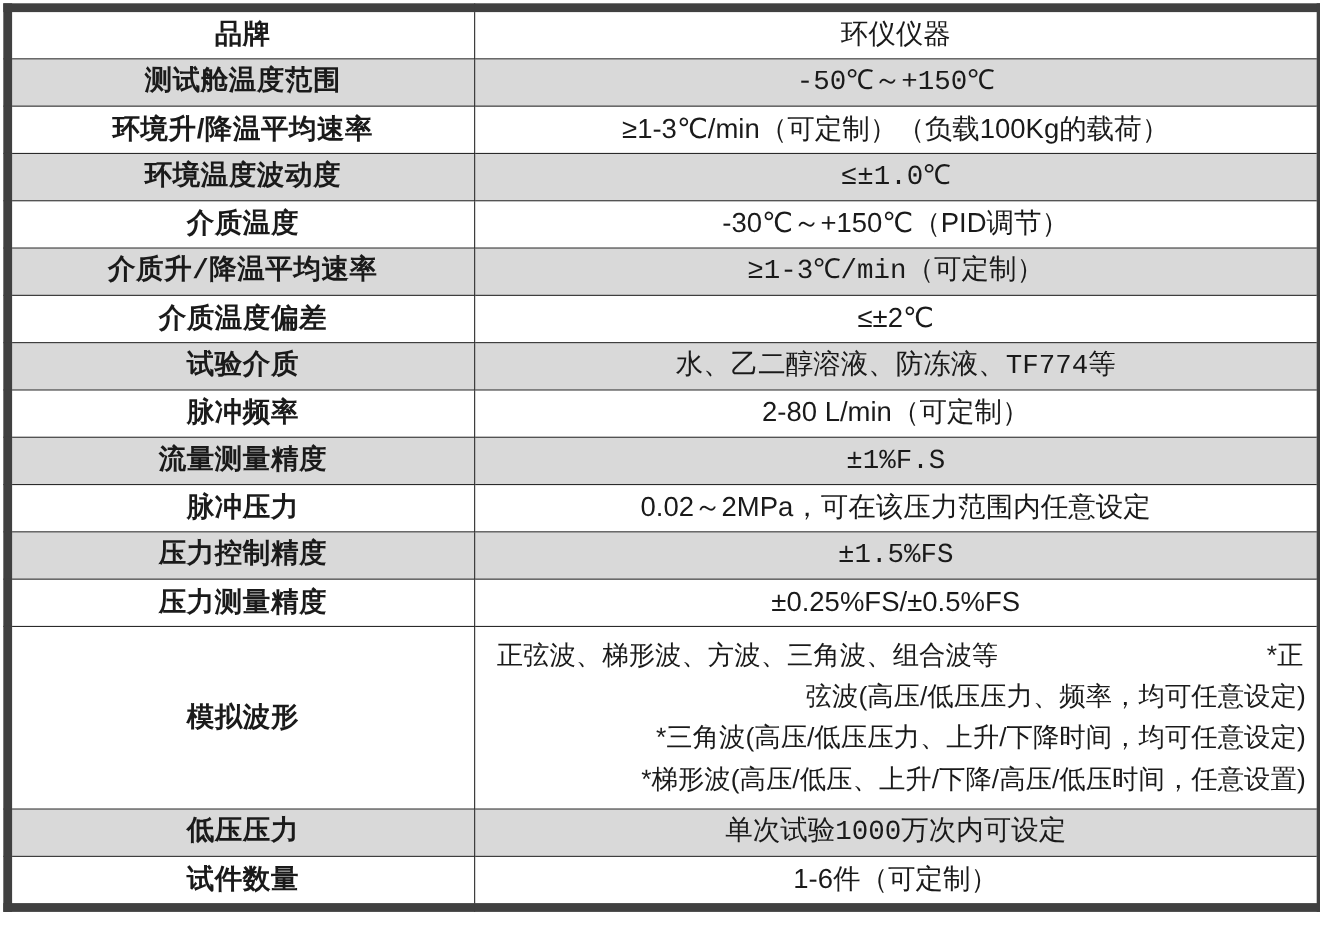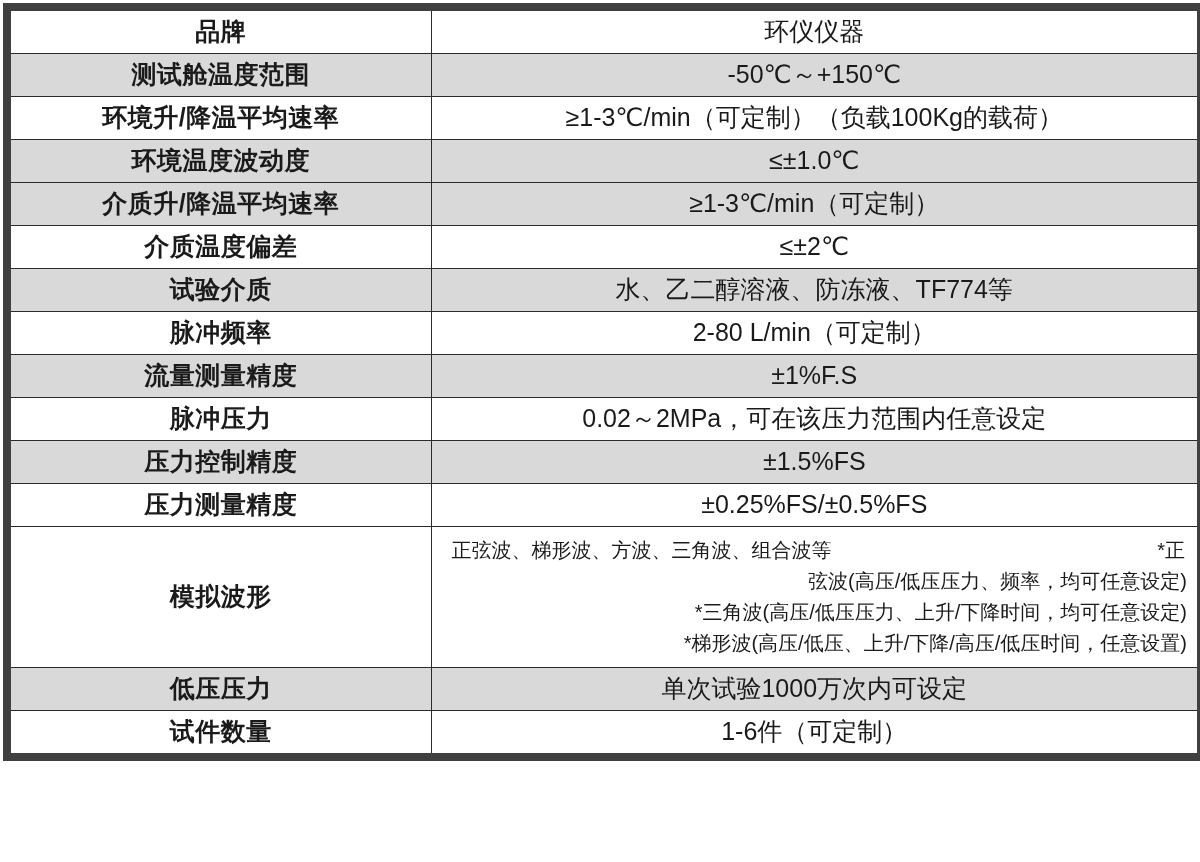--- a/index.html
+++ b/index.html
@@ -35,30 +35,30 @@
     white-space: nowrap;
     overflow: hidden;
   }
   .label-cell {
     font-weight: bold;
     letter-spacing: 0.5px;
   }
   .value-cell {
     font-weight: normal;
   }
-  tr.shaded td { background: #d9d9d9; }
+  tr.shaded td { background: #d9d9d9; font-family: Liberation Mono, monospace; }
   tr.plain td { background: #ffffff; }
 
   
   td.multiline {
     white-space: normal;
     height: auto;
     padding: 8px 10px;
     line-height: 1.55;
-    font-size: 20px;
+    font-size: 24px;
   }
   td.multiline .wf-line {
     display: block;
     text-align: right;
   }
   td.multiline .wf-line.first {
     text-align: left;
     padding-left: 10px;
     position: relative;
   }
@@ -93,20 +93,24 @@
     <tr class="plain">
       <td class="label-cell">环境升/降温平均速率</td>
       <td class="value-cell">≥1-3℃/min（可定制）（负载100Kg的载荷）</td>
     </tr>
 
     <tr class="shaded">
       <td class="label-cell">环境温度波动度</td>
       <td class="value-cell">≤±1.0℃</td>
     </tr>
 
+    <tr class="plain">
+      <td class="label-cell">介质温度</td>
+      <td class="value-cell">-30℃～+150℃（PID调节）</td>
+    </tr>
 
     <tr class="shaded">
       <td class="label-cell">介质升/降温平均速率</td>
       <td class="value-cell">≥1-3℃/min（可定制）</td>
     </tr>
 
     <tr class="plain">
       <td class="label-cell">介质温度偏差</td>
       <td class="value-cell">≤±2℃</td>
     </tr>

